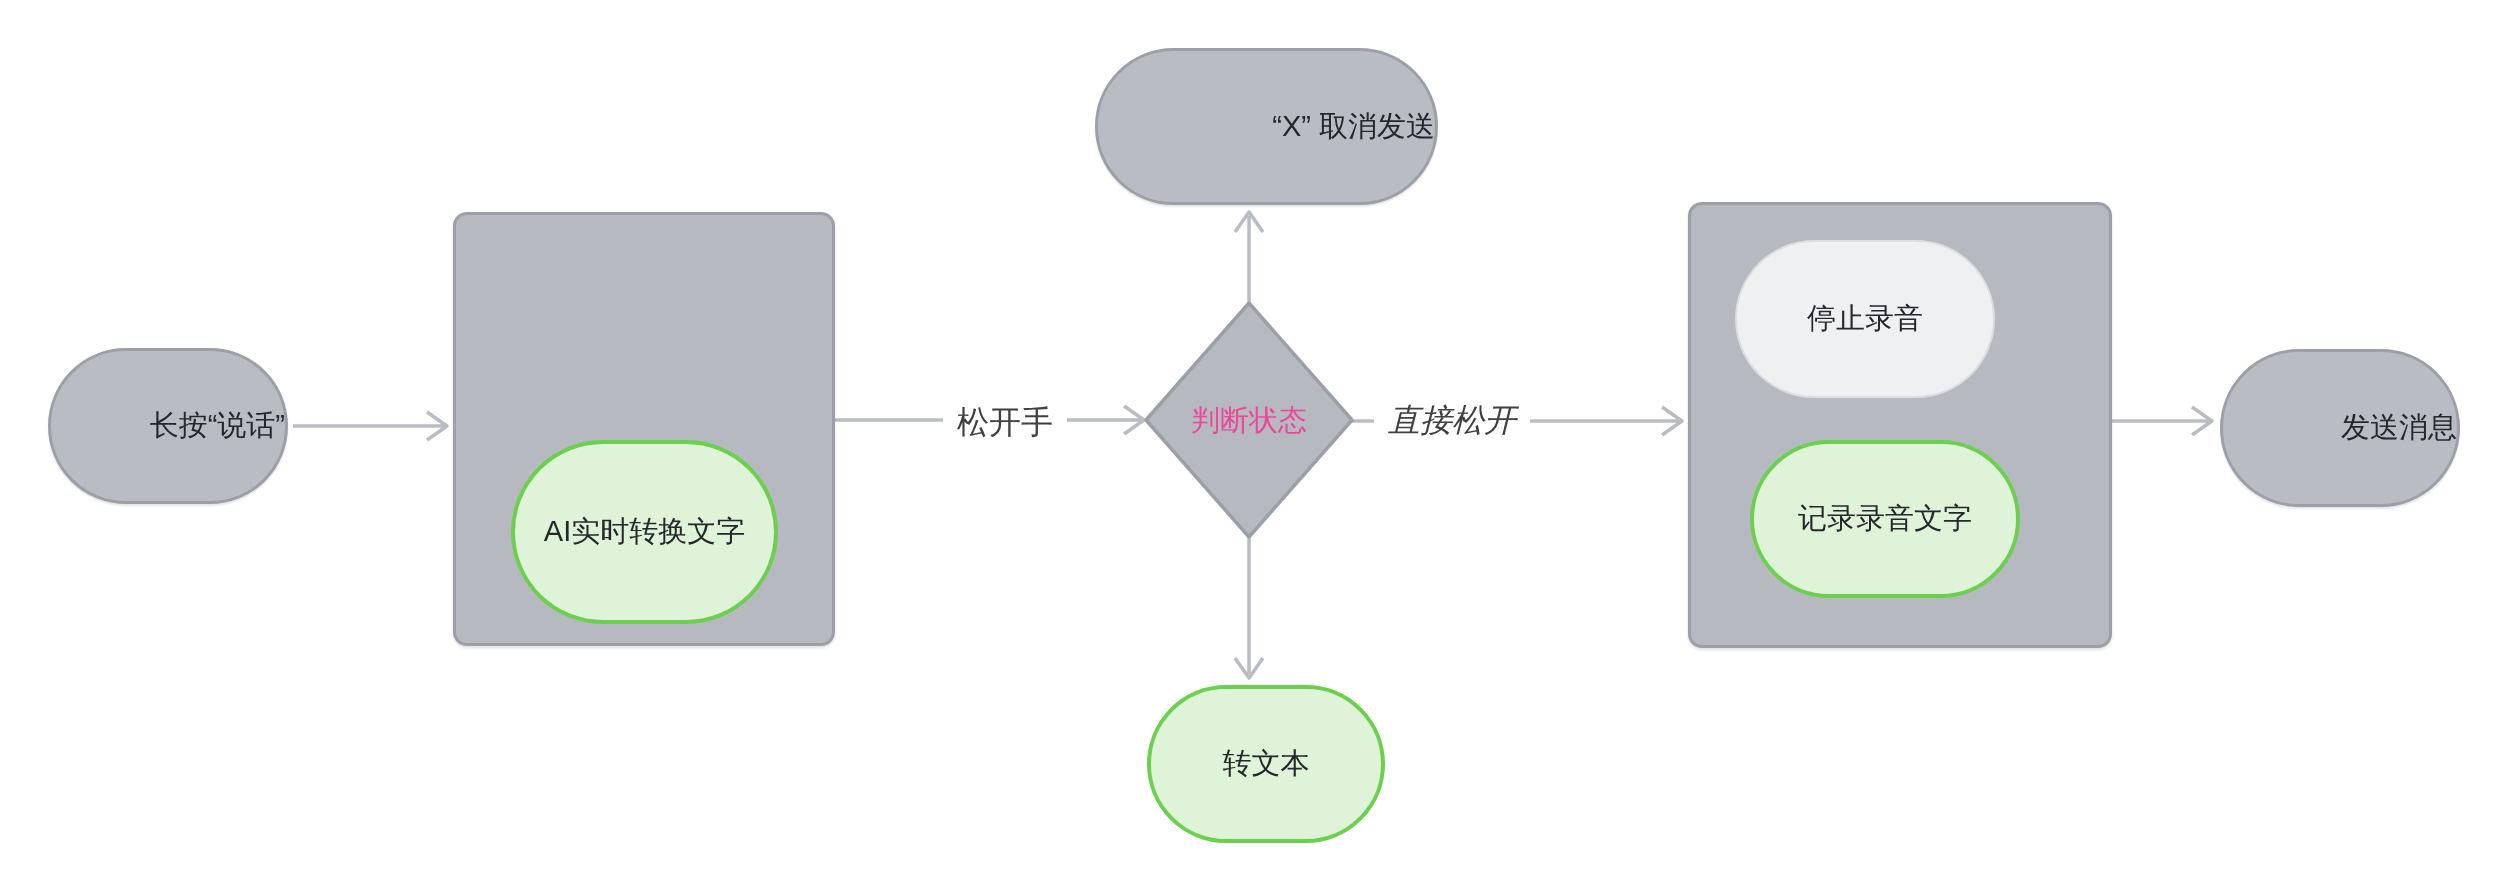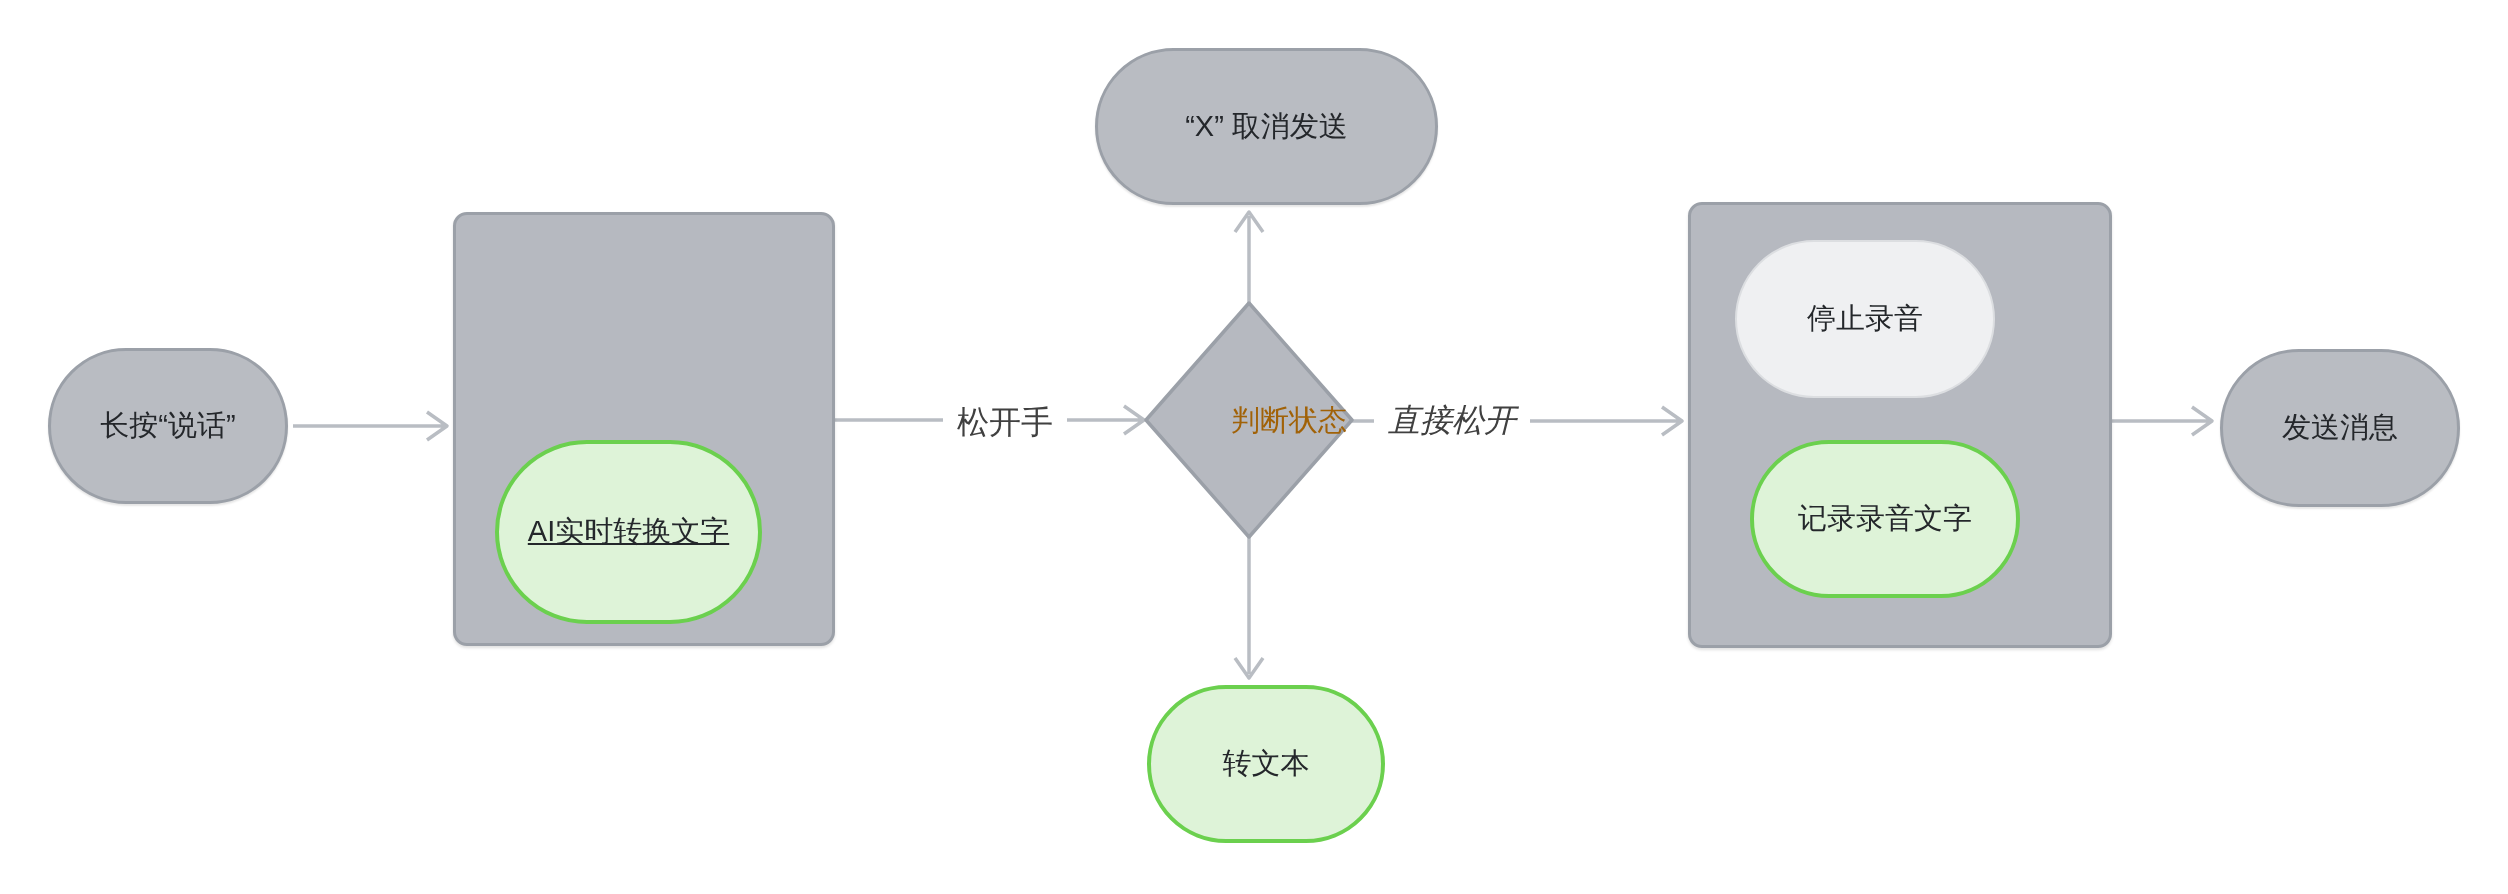--- a/index.html
+++ b/index.html
@@ -30,20 +30,21 @@
     font-size: 29px;
     color: #24272b;
     text-align: center;
     white-space: nowrap;
   }
   .stadium { border-radius: 999px; }
   .gray-node {
     background: #b9bcc2;
     border: 3px solid #9ba0a8;
     box-shadow: 0 2px 2px rgba(0,0,0,0.10);
+    justify-content: flex-end;
   }
   .white-node {
     background: #eff0f2;
     border: 2px solid #dcdee1;
   }
   .green-node {
     background: #def3d8;
     border: 4px solid #6bd04e;
   }
   .group-container {
@@ -51,39 +52,38 @@
     box-sizing: border-box;
     background: #b6b9c0;
     border: 3px solid #9ba0a8;
     border-radius: 14px;
     box-shadow: 0 2px 3px rgba(0,0,0,0.12);
   }
   .diamond-text {
     position: absolute;
     transform: translate(-50%, -50%);
     font-size: 29px;
-    color: #a16207;
+    color: #ec4899;
     white-space: nowrap;
-    margin-left: 40px;
   }
   .edge-label {
     position: absolute;
     transform: translate(-50%, -50%);
     background: #ffffff;
     padding: 4px 14px;
     font-size: 32px;
     color: #404040;
     white-space: nowrap;
   }
 
   
   #node-start      { left: 48px;   top: 348px; width: 240px; height: 156px; }
   #group-recording { left: 453px;  top: 212px; width: 382px; height: 434px; }
   #node-start-rec  { left: 55px;   top: 28px;  width: 262px; height: 152px; position: absolute; }
-  #node-ai-convert { left: 39px;   top: 225px; width: 267px; height: 184px; position: absolute; text-decoration: underline; }
+  #node-ai-convert { left: 55px;   top: 225px; width: 267px; height: 184px; position: absolute; }
   #node-cancel     { left: 1095px; top: 48px;  width: 343px; height: 157px; }
   #node-totext     { left: 1147px; top: 685px; width: 238px; height: 158px; }
   #group-finish    { left: 1688px; top: 202px; width: 424px; height: 446px; }
   #node-stop-rec   { left: 44px;   top: 35px;  width: 260px; height: 158px; position: absolute; }
   #node-record-txt { left: 59px;   top: 235px; width: 270px; height: 158px; position: absolute; }
   #node-send       { left: 2220px; top: 342px; width: 240px; height: 158px; margin-top: 7px; }
   #label-decision  { left: 1249px; top: 421px; }
   #edge-label-release { left: 1005px; top: 423px; }
   #edge-label-direct  { left: 1452px; top: 421px; font-style: italic; }
 </style>

